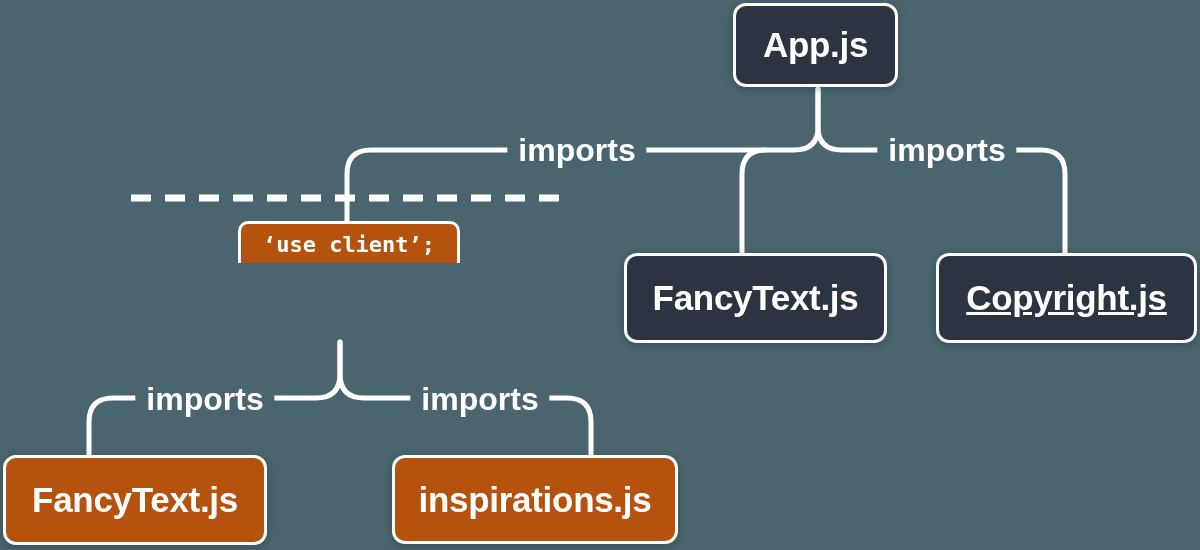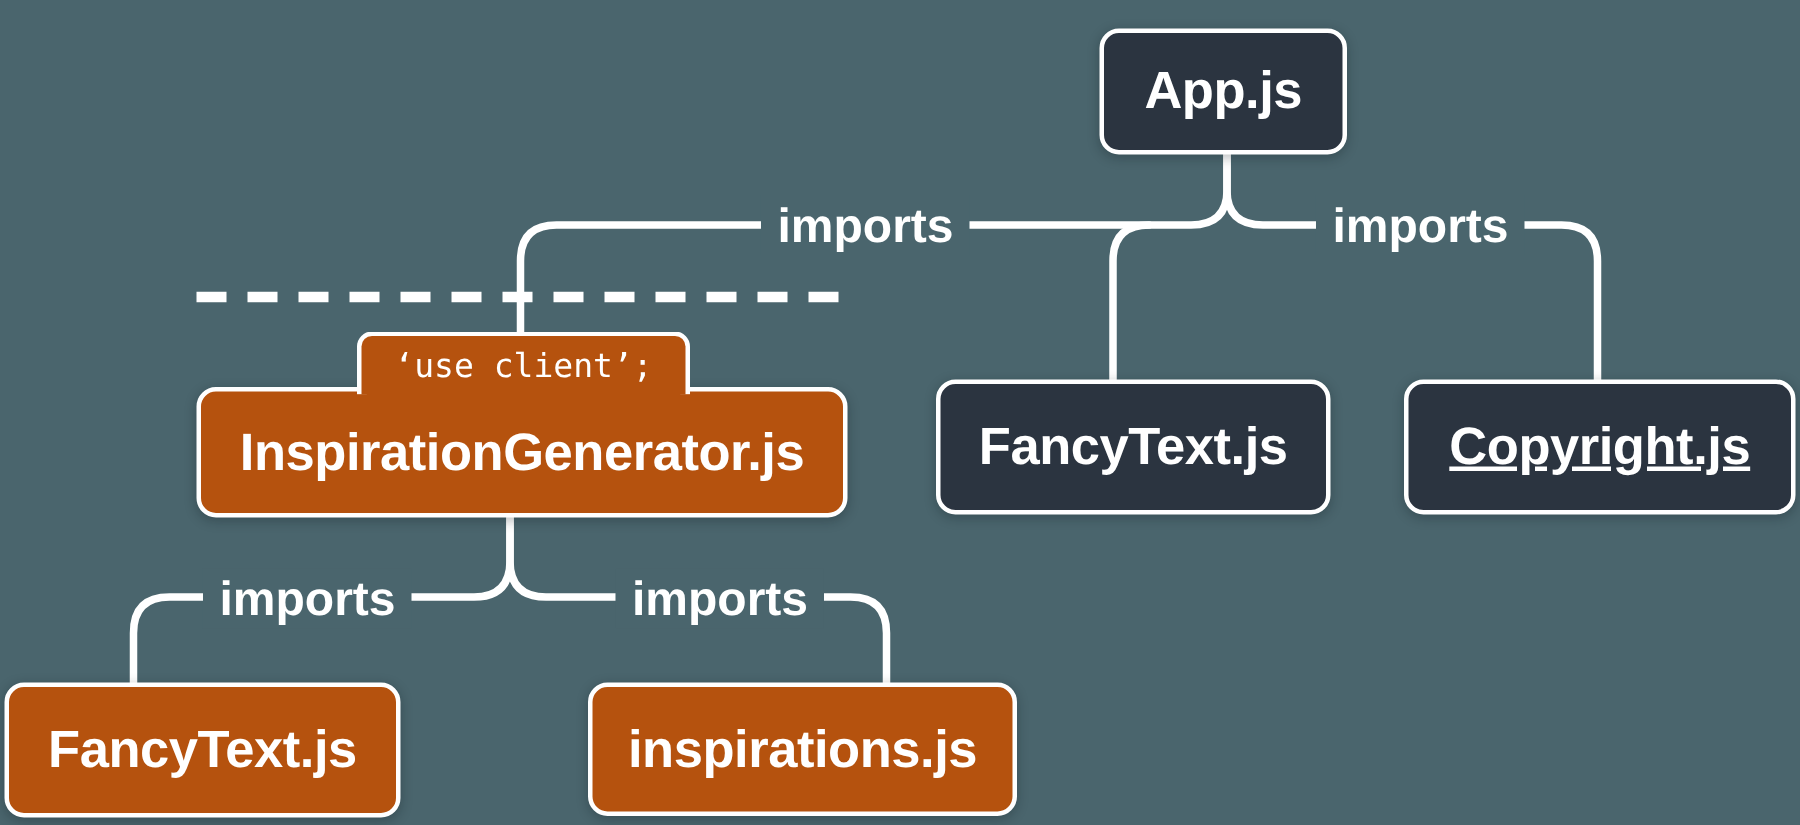--- a/index.html
+++ b/index.html
@@ -32,39 +32,39 @@
     display:flex;align-items:center;justify-content:center;
     color:var(--text);
     font-size:35px;
     font-weight:600;
     letter-spacing:-0.3px;
     z-index:3;
     box-shadow:0 2px 8px rgba(10,20,25,0.28);
   }
   .node--server{background:var(--server-node-fill);}
   .node--client{background:var(--client-node-fill);}
-  .node--app{left:733px;top:3px;width:165px;height:84px;margin-top:16px;}
+  .node--app{left:733px;top:3px;width:165px;height:84px;}
   .node--inspgen{left:131px;top:258px;width:434px;height:87px;}
   .node--fancytext-server{left:624px;top:253px;width:263px;height:90px;}
   .node--copyright{left:936px;top:253px;width:261px;height:90px;text-decoration:underline;}
   .node--fancytext-client{left:3px;top:455px;width:264px;height:90px;}
   .node--inspirations{left:392px;top:455px;width:286px;height:89px;text-align:center;}
   .directive-tab{
     position:absolute;
     left:238px;top:221px;width:222px;height:42px;
     box-sizing:border-box;
     background:var(--client-node-fill);
     border:3.5px solid var(--line);
     border-bottom:none;
     border-radius:10px 10px 0 0;
     display:flex;align-items:center;justify-content:center;
     color:var(--text);
     font-family:"DejaVu Sans Mono", monospace;
     font-size:22px;
-    font-weight:normal;
+    font-weight:bold;
     z-index:4;
     padding-top:2px;
   }
   .edge-label{
     position:absolute;
     transform:translate(-50%,-50%);
     background:var(--background);
     color:var(--text);
     font-size:32px;
     font-weight:bold;
@@ -104,23 +104,20 @@
   <span class="edge-label edge-label--gen-right">imports</span>
 
   <div class="node node--server node--app">
     <span>App.js</span>
   </div>
 
   <div class="directive-tab">
     <span>‘use client’;</span>
   </div>
 
-  <div class="node node--client node--inspgen">
-    <span>InspirationGenerator.js</span>
-  </div>
 
   <div class="node node--server node--fancytext-server">
     <span>FancyText.js</span>
   </div>
 
   <div class="node node--server node--copyright">
     <span>Copyright.js</span>
   </div>
 
   <div class="node node--client node--fancytext-client">

